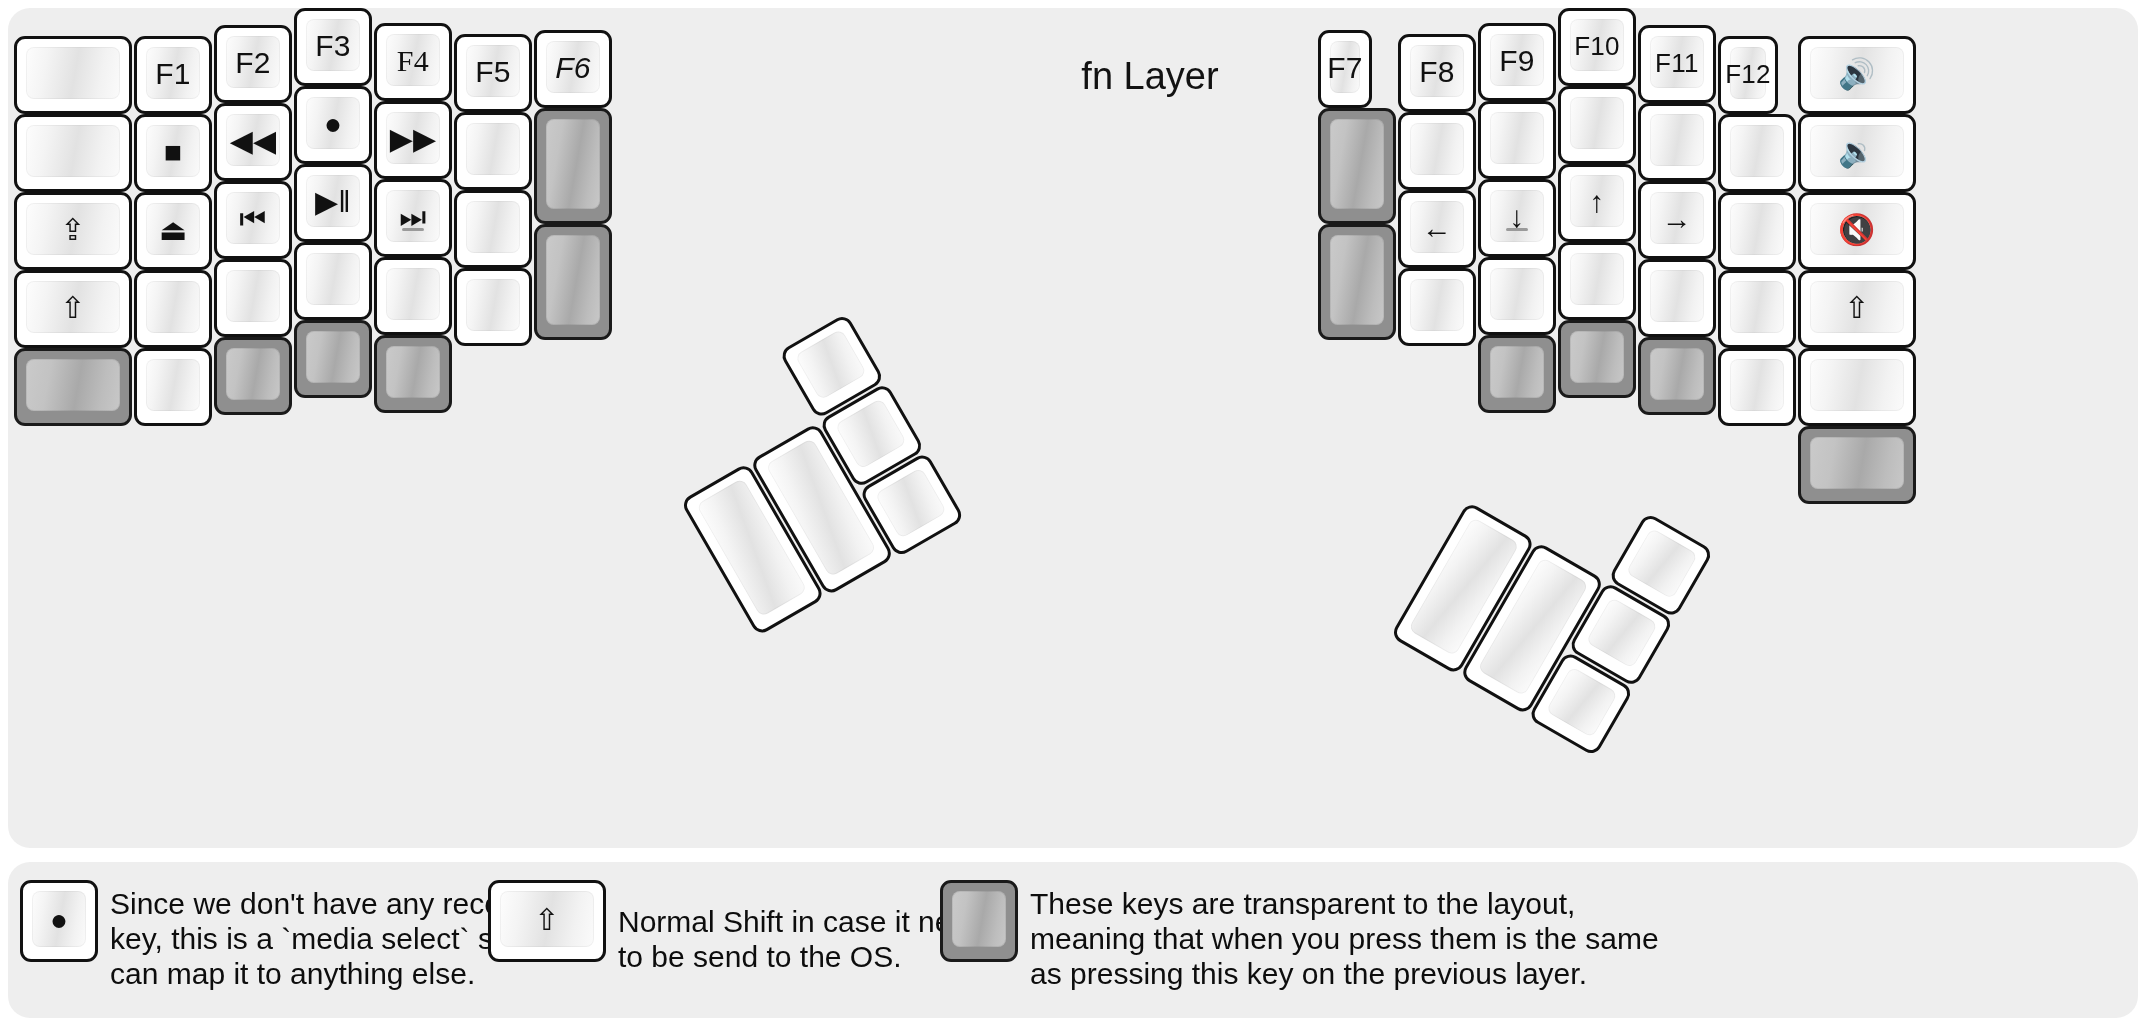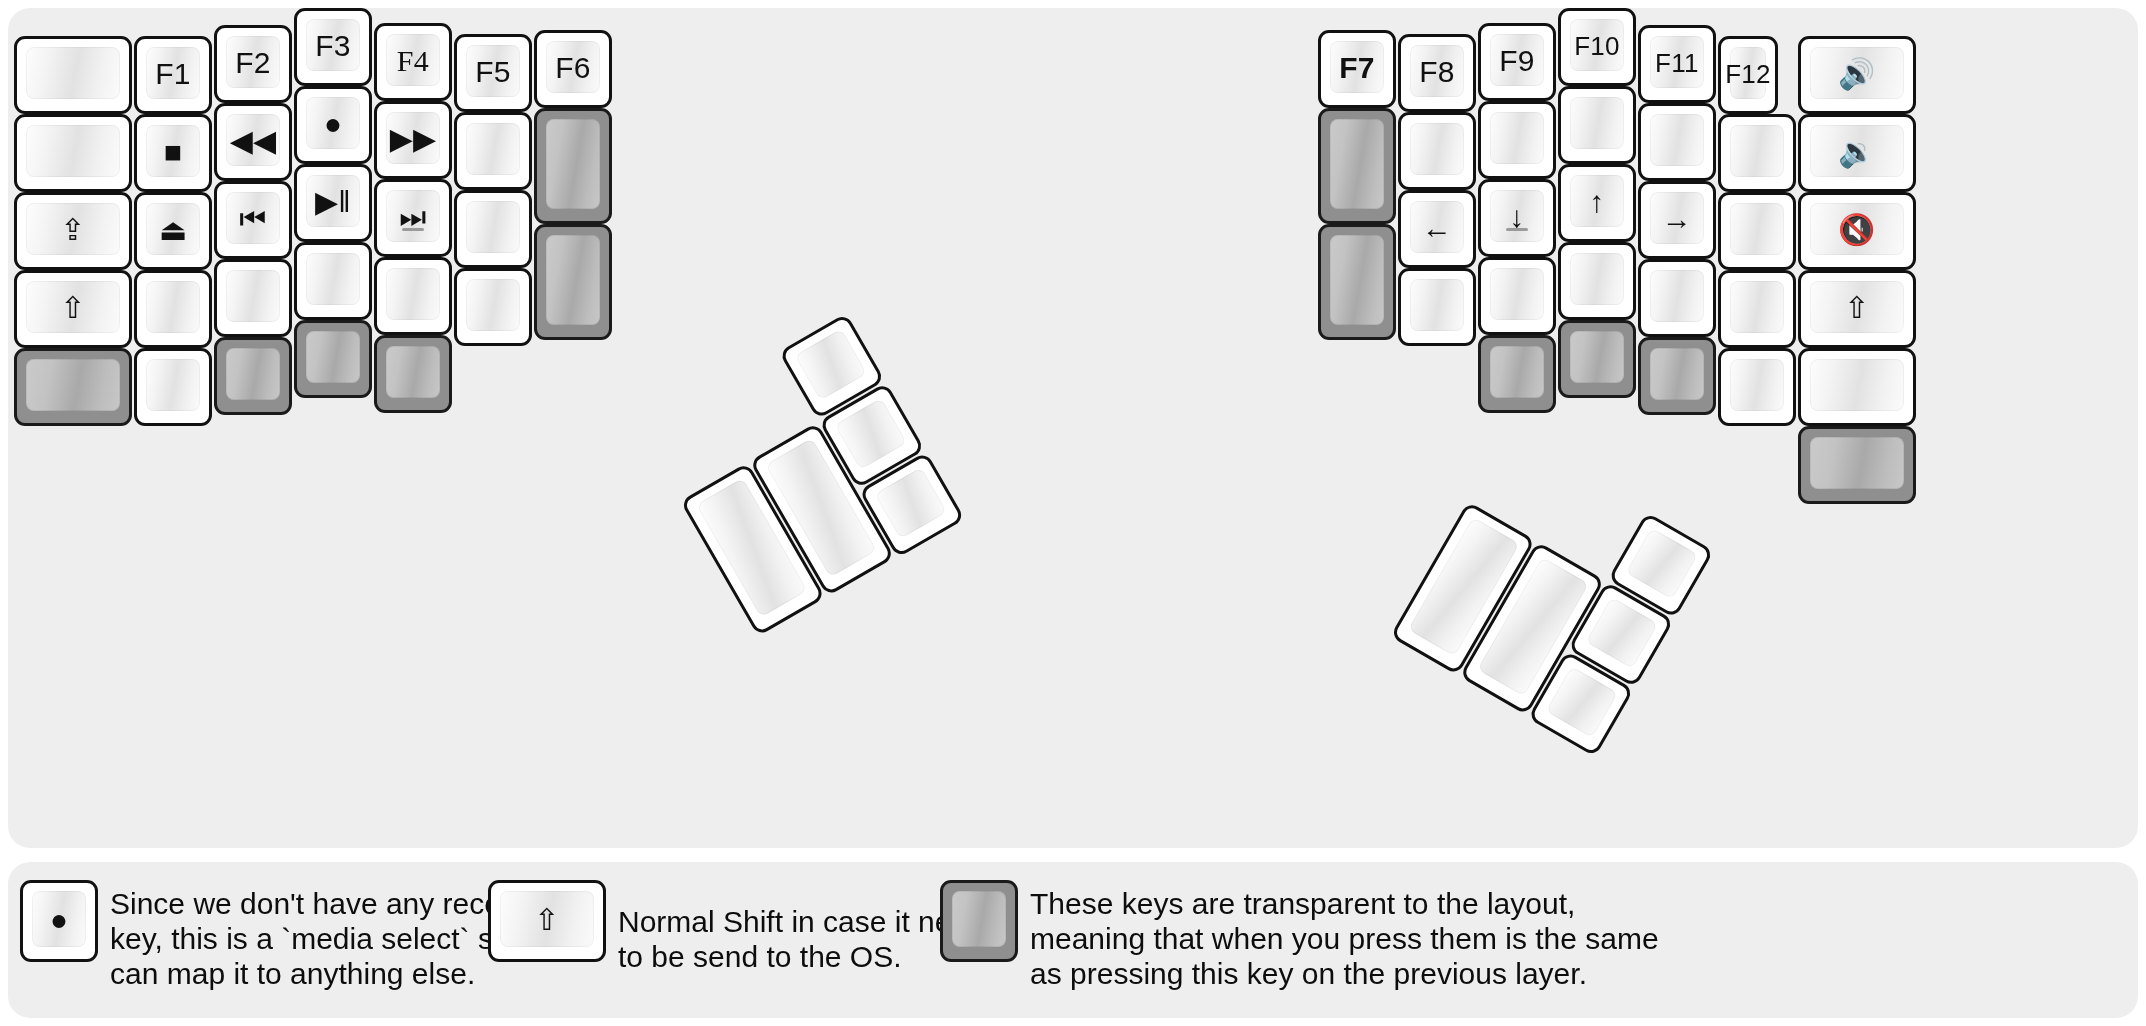--- a/index.html
+++ b/index.html
@@ -92,20 +92,21 @@
   }
 </style>
 </head>
 <body>
 
 <div id="stage">
 
   <div class="panel" id="panel-main"></div>
   <div class="panel" id="panel-legend"></div>
 
+  <div id="title">fn Layer</div>
 
   <div id="left-half">
       <div class="key" style="left: 14px; top: 36px; width: 118px; height: 78px;">
         <div class="top"></div>
       </div>
       <div class="key" style="left: 14px; top: 114px; width: 118px; height: 78px;">
         <div class="top"></div>
       </div>
       <div class="key" style="left: 14px; top: 192px; width: 118px; height: 78px;">
         <div class="top"></div>
@@ -197,21 +198,21 @@
       </div>
       <div class="key" style="left: 454px; top: 112px; width: 78px; height: 78px;">
         <div class="top"></div>
       </div>
       <div class="key" style="left: 454px; top: 190px; width: 78px; height: 78px;">
         <div class="top"></div>
       </div>
       <div class="key" style="left: 454px; top: 268px; width: 78px; height: 78px;">
         <div class="top"></div>
       </div>
-      <div class="key" style="left: 534px; top: 30px; width: 78px; height: 78px;">
+      <div class="key" style="left: 534px; top: 30px; width: 78px; height: 78px; font-style: italic;">
         <div class="top"></div>
         <div class="lbl ">F6</div>
       </div>
       <div class="key trans" style="left: 534px; top: 108px; width: 78px; height: 116px;">
         <div class="top"></div>
       </div>
       <div class="key trans" style="left: 534px; top: 224px; width: 78px; height: 116px;">
         <div class="top"></div>
       </div>
       <div style="position: absolute; left: 640px; top: 432px; width: 0px; height: 0px; transform: rotate(-30deg); transform-origin: 0px 0px;">
@@ -226,21 +227,21 @@
         </div>
         <div class="key" style="left: 160px; top: 80px; width: 78px; height: 78px;">
           <div class="top"></div>
         </div>
         <div class="key" style="left: 160px; top: 160px; width: 78px; height: 78px;">
           <div class="top"></div>
         </div>
       </div>
     </div>
   <div id="right-half">
-      <div class="key" style="left: 1318px; top: 30px; width: 78px; height: 78px; font-weight: bold;">
+      <div class="key" style="left: 1318px; top: 30px; width: 54px; height: 78px;">
         <div class="top"></div>
         <div class="lbl ">F7</div>
       </div>
       <div class="key trans" style="left: 1318px; top: 108px; width: 78px; height: 116px;">
         <div class="top"></div>
       </div>
       <div class="key trans" style="left: 1318px; top: 224px; width: 78px; height: 116px;">
         <div class="top"></div>
       </div>
       <div class="key" style="left: 1398px; top: 34px; width: 78px; height: 78px;">

